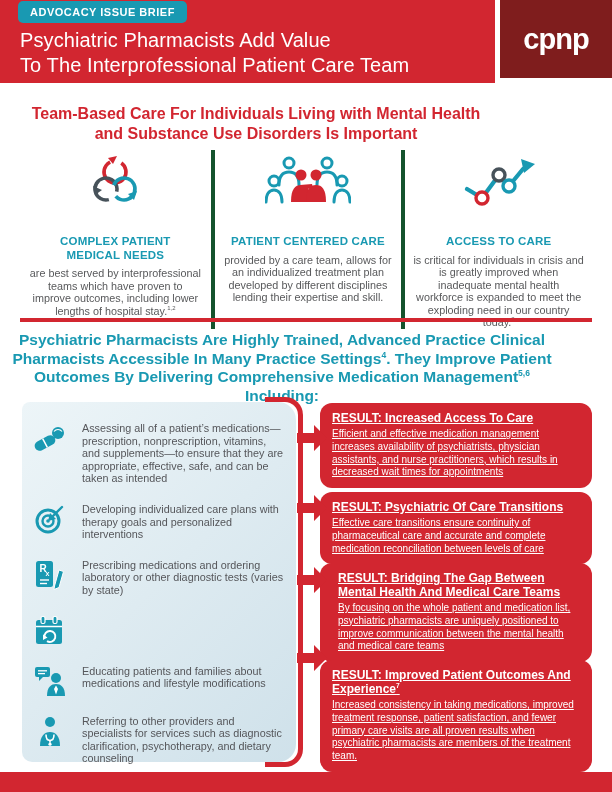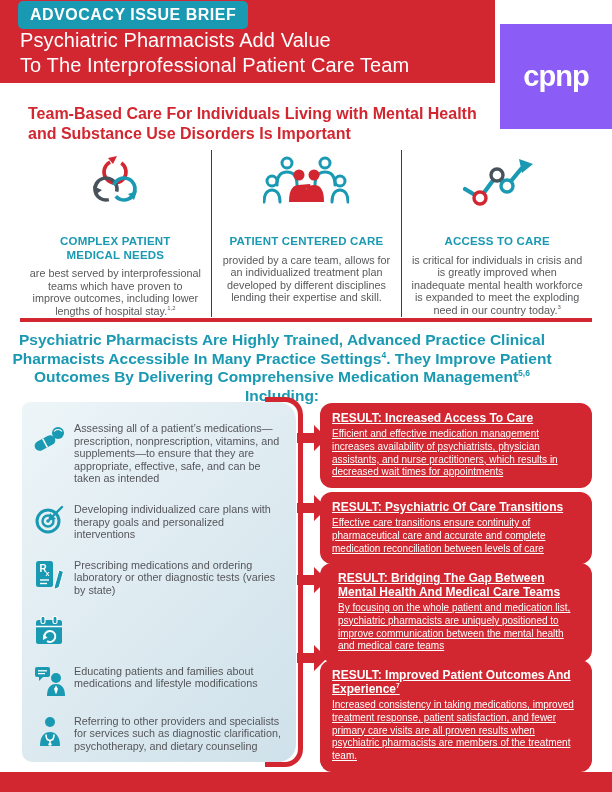--- a/index.html
+++ b/index.html
@@ -2,54 +2,54 @@
 <html><head>
 <meta charset="utf-8">
 <style>
   html,body{margin:0;padding:0;background:#ffffff;}
   .page{position:relative;width:612px;height:792px;background:#ffffff;overflow:hidden;
         font-family:"Liberation Sans",sans-serif;}
 
   
   .header-band{position:absolute;left:0;top:0;width:495px;height:83px;background:#d22630;}
   .badge{position:absolute;left:18px;top:1px;background:#1999b2;color:#fff;
-         font-size:16px;font-weight:bold;letter-spacing:.5px;padding:5px 12px 5px;border-radius:5px;}
+         font-size:11px;font-weight:bold;letter-spacing:.5px;padding:5px 12px 5px;border-radius:5px;}
   .header-title{position:absolute;left:20px;top:28px;color:#fff;font-size:20px;font-weight:normal;
                 line-height:24.5px;letter-spacing:.1px;}
-  .logo-block{position:absolute;left:500px;top:0;width:112px;height:105px;background:#8b5cf6;
-              display:flex;align-items:center;justify-content:center;margin-top:24px;}
+  .logo-block{position:absolute;left:500px;top:0;width:112px;height:78px;background:#7f1d1d;
+              display:flex;align-items:center;justify-content:center;}
   .logo-text{color:#fff;font-size:29px;font-weight:bold;letter-spacing:-1px;}
 
   
-  .s1-heading{position:absolute;left:0;top:104px;width:512px;color:#d22630;
-              font-weight:bold;font-size:16px;line-height:20px;padding-left:28px;}
+  .s1-heading{position:absolute;left:0;top:104px;width:512px;text-align:center;color:#d22630;
+              font-weight:bold;font-size:16px;line-height:20px;}
   .columns{position:absolute;left:20px;top:150px;width:572px;display:flex;}
   .column{width:33.333%;box-sizing:border-box;padding:0 8px;text-align:center;}
-  .column + .column{border-left:1px solid #14532d;}
+  .column + .column{border-left:4px solid #14532d;}
   .col-icon{height:60px;margin-top:4px;display:flex;align-items:center;justify-content:center;}
   .col-title{color:#1999b2;font-weight:bold;font-size:11.5px;line-height:13.5px;margin:21px auto 5px;
              letter-spacing:.2px;max-width:160px;}
   .col-body{color:#58595b;font-size:10.8px;line-height:12.6px;max-width:178px;margin:0 auto;}
   sup{font-size:.55em;vertical-align:super;line-height:0;}
 
   .divider-line{position:absolute;left:20px;top:318px;width:572px;height:4px;background:#d22630;}
 
   
   .s2-heading{position:absolute;left:0;top:331px;width:564px;text-align:center;color:#1999b2;
               font-weight:bold;font-size:15.5px;line-height:18.6px;}
 
   
   .panel{position:absolute;left:22px;top:402px;width:274px;height:360px;
          background:linear-gradient(135deg,#edf5f8 0%,#cfe1ea 100%);
          border-radius:8px 18px 18px 10px;z-index:1;}
   .bracket{position:absolute;left:265px;top:397px;width:38px;height:370px;box-sizing:border-box;
            border:5px solid #d22630;border-left:none;border-radius:0 18px 18px 0;z-index:2;}
   .services{position:absolute;left:34px;top:422px;width:252px;display:flex;flex-direction:column;
             gap:18px;z-index:2;}
-  .service{display:flex;gap:8px;}
+  .service{display:flex;gap:16px;}
   .service-icon{flex:0 0 32px;height:32px;}
   .service-text{color:#55565a;font-size:10.8px;line-height:12.6px;width:210px;}
 
   
   .arrow{position:absolute;left:297px;z-index:3;}
   .arrow-1{top:425px;} .arrow-2{top:495px;} .arrow-3{top:567px;} .arrow-4{top:645px;}
 
   
   .result-box{position:absolute;left:320px;width:272px;box-sizing:border-box;background:#d22630;
               border-radius:12px;color:#fff;padding:8px 12px 9px;text-decoration:underline;}

